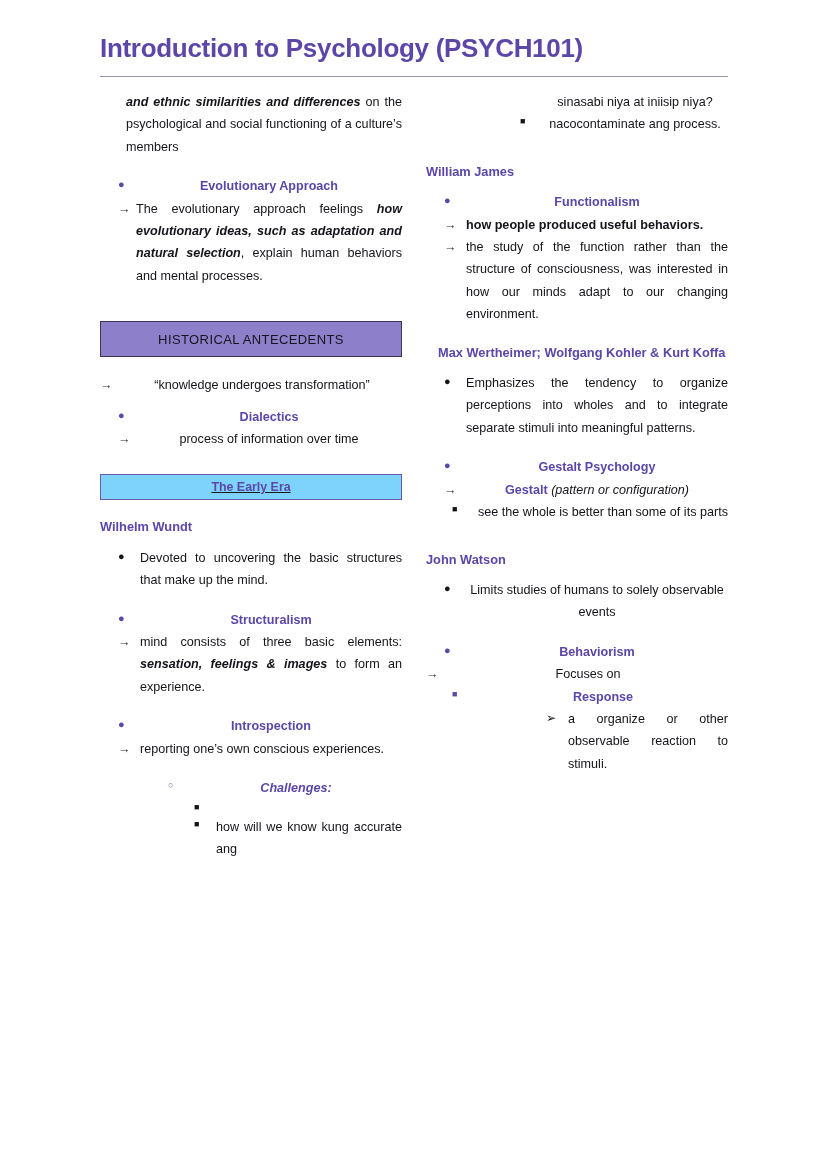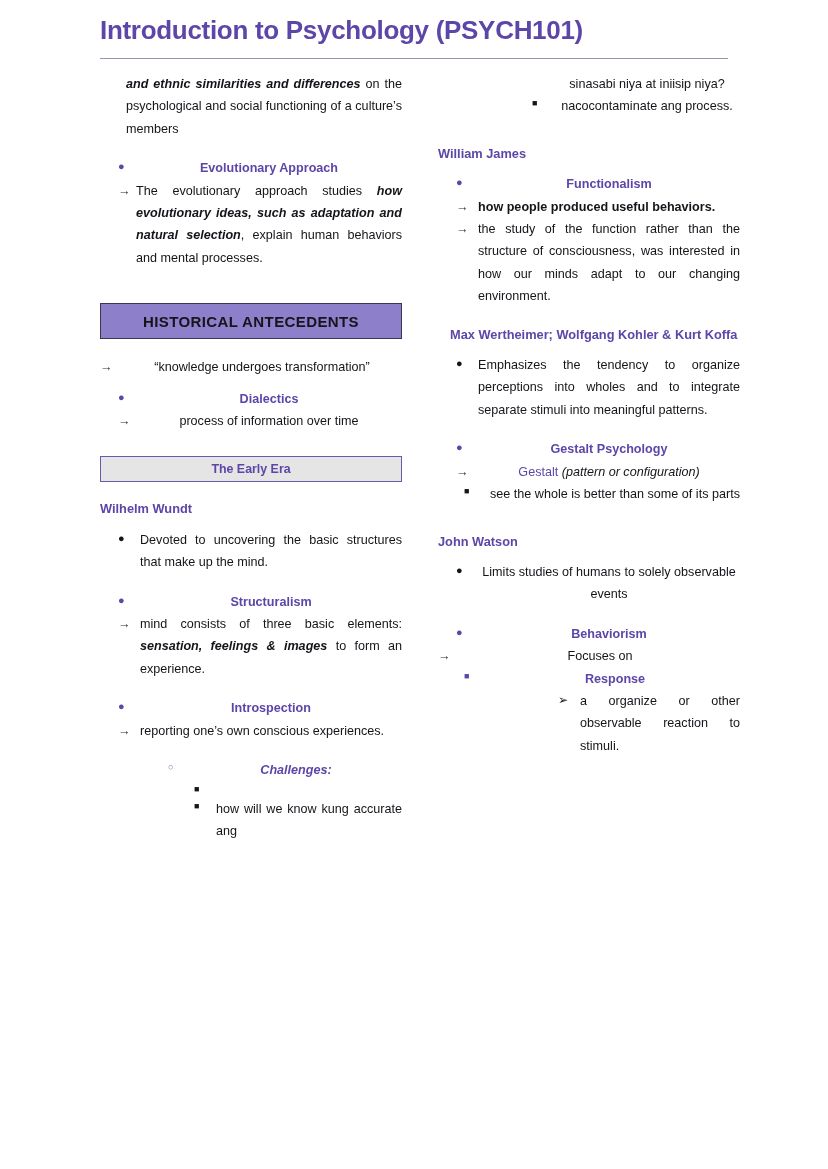--- a/index.html
+++ b/index.html
@@ -18,42 +18,42 @@
   .page {
     width: 828px;
     height: 1169px;
     box-sizing: border-box;
     padding: 0;
     position: relative;
   }
 
   
   .header {
-    padding: 16px 100px 0 100px;
+    padding: 34px 100px 0 100px;
   }
   .doc-title {
     font-size: 26px;
     font-weight: 700;
     color: #5c46a8;
     letter-spacing: -0.3px;
     line-height: 1.15;
     margin: 0;
   }
   .title-rule {
     margin-top: 12px;
     height: 1px;
     background: #9a93ad;
     width: 628px;
   }
 
   
   .columns {
     display: flex;
     padding: 14px 100px 0 100px;
-    gap: 36px;
+    gap: 24px;
     align-items: flex-start;
   }
   .col {
     width: 302px;
     flex: 0 0 302px;
   }
   b.bi { font-weight: 700; font-style: italic; }
   i.it { font-style: italic; }
 
   
@@ -70,33 +70,34 @@
   .banner {
     margin: 34px 0 0 0;
     background: #8d7fc9;
     border: 1.6px solid #3d3550;
     height: 34px;
     display: flex;
     align-items: center;
     justify-content: center;
   }
   .banner span {
-    font-size: 15px;
-    font-weight: 700;
+    font-size: 13px;
+    font-weight: 400;
     letter-spacing: 0.4px;
     color: #15151c;
   }
   .subbanner {
     margin: 24px 0 0 0;
-    background: #e5e5e5;
+    background: #7dd3fc;
     border: 1.3px solid #6a5aad;
     height: 24px;
     display: flex;
     align-items: center;
     justify-content: center;
+    text-decoration: underline;
   }
   .subbanner span {
     font-size: 12.4px;
     font-weight: 700;
     color: #5c46a8;
   }
 
   
   .row {
     display: flex;
@@ -164,21 +165,21 @@
       </div>
 
       <div class="gap-m"></div>
 
       <div class="row i1">
         <div class="mk dot mk-w18">●</div>
         <div class="txt ph nojust">Evolutionary Approach</div>
       </div>
       <div class="row i1">
         <div class="mk arrow mk-w18">→</div>
-        <div class="txt"><span>The evolutionary approach studies </span><b class="bi">how evolutionary ideas, such as adaptation and natural selection</b><span>, explain human behaviors and mental processes.</span></div>
+        <div class="txt"><span>The evolutionary approach feelings </span><b class="bi">how evolutionary ideas, such as adaptation and natural selection</b><span>, explain human behaviors and mental processes.</span></div>
       </div>
 
       <div class="banner">
         <span>HISTORICAL ANTECEDENTS</span>
       </div>
 
       <div class="gap-m"></div>
 
       <div class="row i0">
         <div class="mk arrow mk-w22">→</div>
@@ -291,21 +292,21 @@
       </div>
 
       <div class="gap-m"></div>
 
       <div class="row i1">
         <div class="mk dot mk-w22">●</div>
         <div class="txt ph nojust">Gestalt Psychology</div>
       </div>
       <div class="row i1">
         <div class="mk arrow mk-w22">→</div>
-        <div class="txt nojust"><b style="color:#5c46a8;font-weight:400">Gestalt</b><i class="it"> (pattern or configuration)</i></div>
+        <div class="txt nojust"><b style="color:#5c46a8;font-weight:700">Gestalt</b><i class="it"> (pattern or configuration)</i></div>
       </div>
       <div class="row i2">
         <div class="mk sq mk-w26">■</div>
         <div class="txt nojust">see the whole is better than some of its parts</div>
       </div>
 
       <div class="gap-l"></div>
 
       <div class="person">John Watson</div>
 

